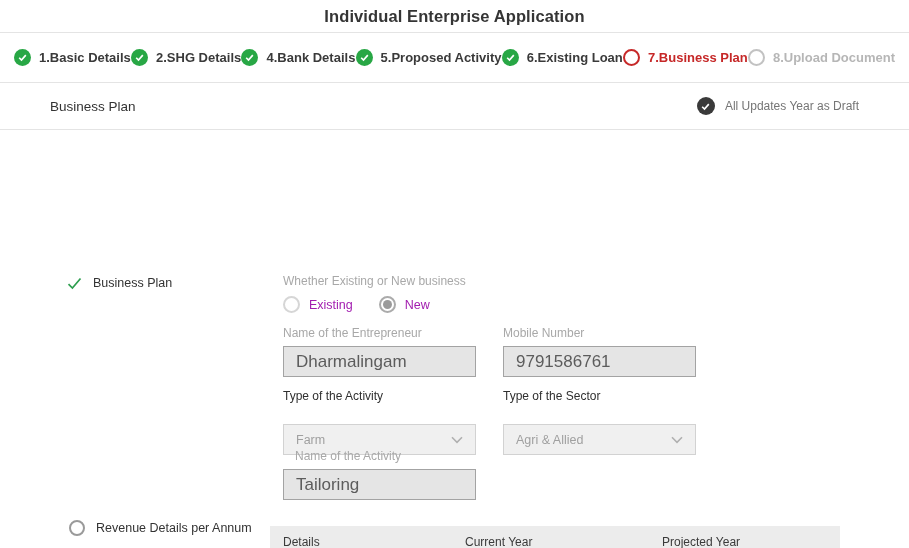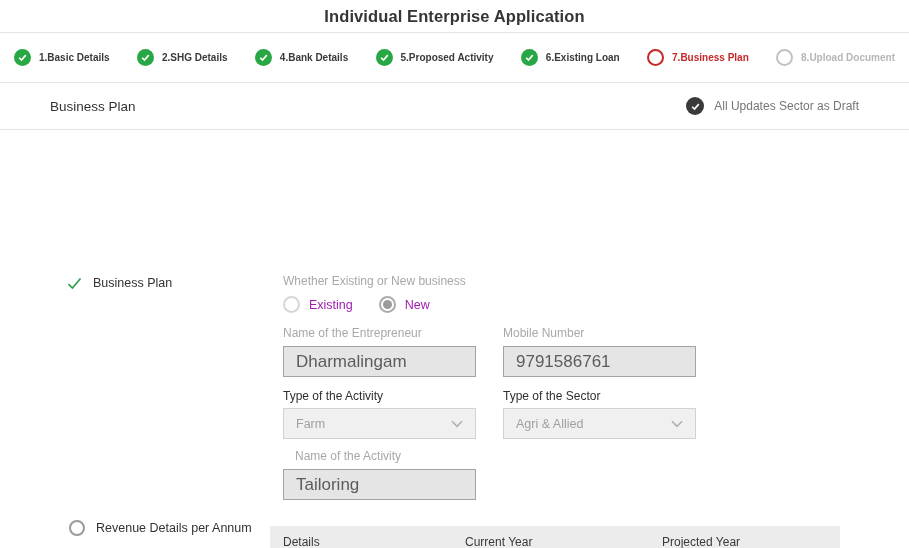--- a/index.html
+++ b/index.html
@@ -11,21 +11,21 @@
 
   
   .titlebar { height:33px; display:flex; align-items:center; justify-content:center; border-bottom:1px solid #e4e4e4; }
   .titlebar h1 { font-size:16.5px; font-weight:bold; color:#353535; letter-spacing:.1px; }
 
   
   .stepper { height:50px; display:flex; align-items:center; justify-content:space-between; padding:0 14px; border-bottom:1px solid #e4e4e4; }
   .step { display:flex; align-items:center; gap:8px; cursor:pointer; }
   .step-icon { width:17px; height:17px; border-radius:50%; display:flex; align-items:center; justify-content:center; flex:0 0 auto; }
   .step-icon svg { width:11px; height:11px; display:none; }
-  .step-label { font-size:10px; font-weight:700; color:#3a3a3a; white-space:nowrap; }
+  .step-label { font-size:13px; font-weight:700; color:#3a3a3a; white-space:nowrap; }
   .state-done .step-icon { background:#28a745; }
   .state-done .step-icon svg { display:block; }
   .state-current .step-icon { background:#fff; border:2px solid #c62828; }
   .state-current .step-label { color:#c62828; }
   .state-pending .step-icon { background:#fff; border:2px solid #c2c2c2; }
   .state-pending .step-label { color:#b6b6b6; }
 
   
   .section-header { height:47px; display:flex; align-items:center; justify-content:space-between; padding:0 50px 0 50px; border-bottom:1px solid #e4e4e4; }
   .section-title { font-size:13.5px; font-weight:500; color:#333; }
@@ -42,21 +42,21 @@
   .nav-check svg { width:15px; height:13px; display:block; }
   .nav-radio { width:16px; height:16px; border-radius:50%; border:2px solid #9a9a9a; background:#fff; }
   #nav-business { left:67px; top:146px; }
   #nav-revenue { left:69px; top:390px; }
 
   .field-label { position:absolute; font-size:12px; color:#a8a8a8; }
   .field-label.dark { color:#2f2f2f; }
 
   .text-input { position:absolute; height:31px; width:193px; border:1px solid #a3a3a3; background:#e5e5e5; color:#5c5c5c; font-size:17px; padding:0 12px; font-family:inherit; }
 
-  .sel { position:absolute; height:31px; width:193px; border:1px solid #d2d2d2; background:#f0f0f0; display:flex; align-items:center; justify-content:space-between; padding:0 12px; }
+  .sel { position:absolute; height:31px; width:193px; border:1px solid #d2d2d2; background:#f0f0f0; display:flex; align-items:center; justify-content:space-between; padding:0 12px;margin-top:16px; }
   .sel .sel-text { font-size:12.5px; color:#a0a0a0; }
   .sel .chev svg { width:12px; height:8px; display:block; }
 
   
   .radio-row { position:absolute; left:283px; top:166px; display:flex; align-items:center; gap:26px; }
   .radio-opt { display:flex; align-items:center; gap:9px; }
   .radio-circle { width:17px; height:17px; border-radius:50%; border:2px solid #d6d6d6; background:#fff; display:flex; align-items:center; justify-content:center; }
   .radio-opt.sel-true .radio-circle { border-color:#ababab; }
   .radio-opt.sel-true .radio-dot { width:9px; height:9px; border-radius:50%; background:#9b9b9b; }
   .radio-label { font-size:12.5px; color:#a21caf; }
@@ -127,21 +127,21 @@
 </div>
 
 <div class="section-header">
   <div class="section-title">Business Plan</div>
   <div class="saved">
     <span class="saved-icon">
         <svg viewBox="0 0 12 12">
           <path d="M2.4 6.3 L4.9 8.8 L9.6 3.4" fill="none" stroke="#fff" stroke-width="1.8"></path>
         </svg>
       </span>
-    <span class="saved-label">All Updates Sector as Draft</span>
+    <span class="saved-label">All Updates Year as Draft</span>
   </div>
 </div>
 
 <div class="content">
 
   <div class="nav-item" id="nav-business">
     <span class="nav-check">
         <svg viewBox="0 0 15 13">
           <path d="M1.5 7.2 L5.4 11 L13.5 1.5" fill="none" stroke="#2e9e4f" stroke-width="1.7"></path>
         </svg>

